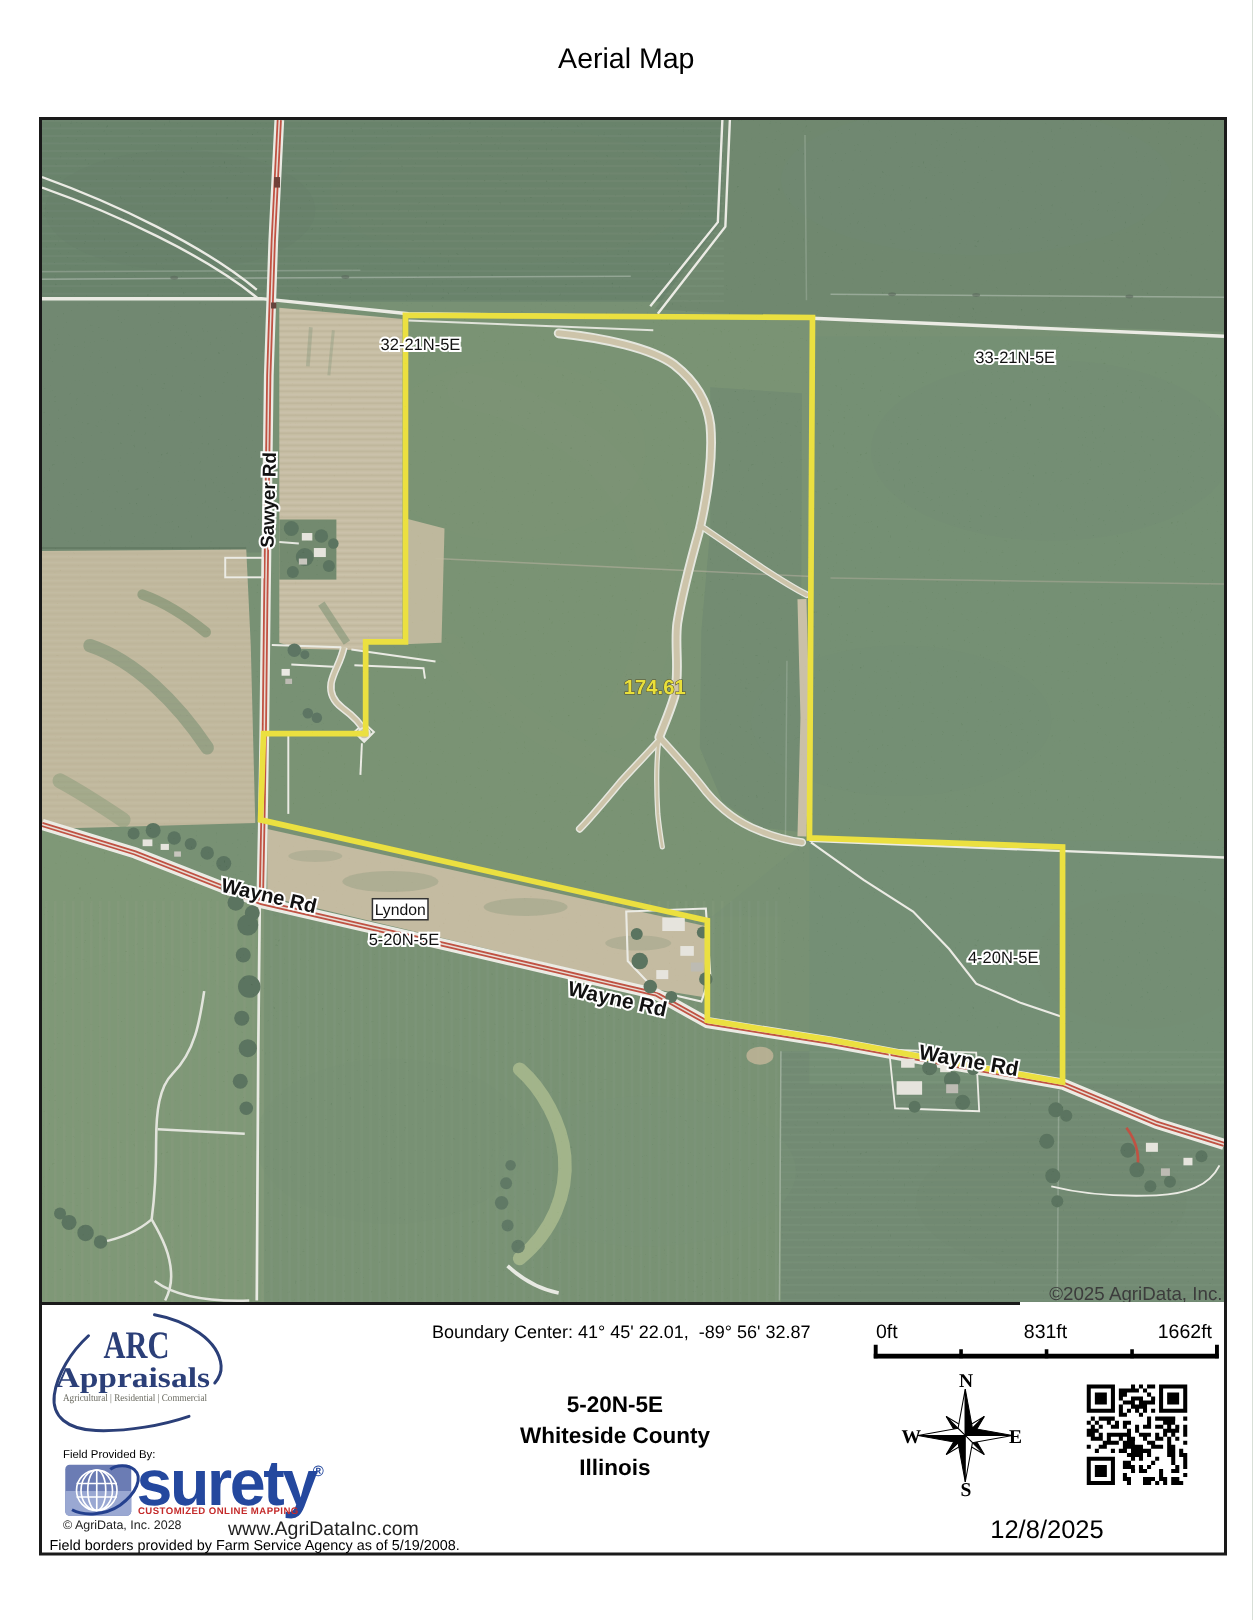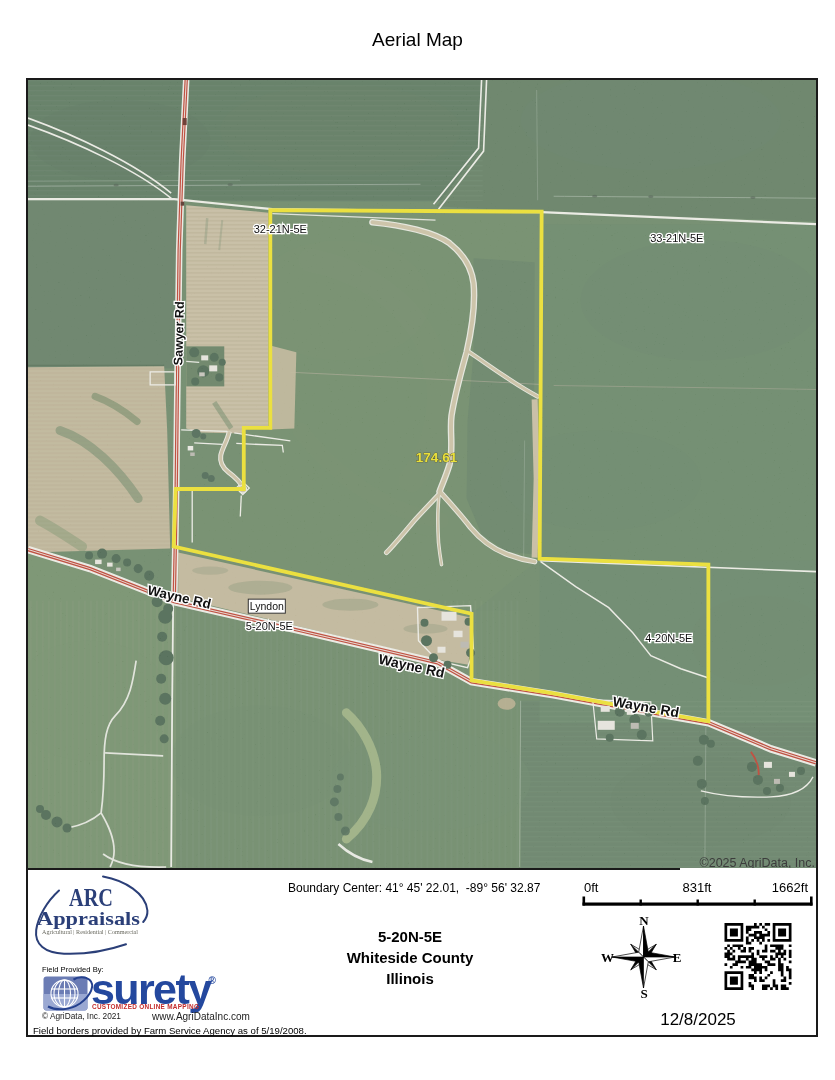--- a/index.html
+++ b/index.html
@@ -395,16 +395,16 @@
 <line x1="51" y1="989" x2="78" y2="989"></line>
 <line x1="51" y1="998" x2="78" y2="998"></line>
 <line x1="64.5" y1="980" x2="64.5" y2="1007"></line>
 </g>
 <path d="M48,1006.5 C56,1010.8 70,1010.3 80,1003.5 C91,995.5 95.5,985 89.5,979.8 C85.5,976.2 77.5,976.4 73.5,979.6" fill="none" stroke="#24408e" stroke-width="2"></path>
 <text x="91" y="1003.5" font-size="43" font-weight="bold" fill="#24489e" letter-spacing="-1.6" style="font-family:'Liberation Sans',sans-serif">surety</text>
 <text x="208.5" y="984" font-size="10" font-weight="bold" fill="#24489e">®</text>
 <text x="92" y="1009" font-size="6.4" font-weight="bold" fill="#c42b2b" letter-spacing="0.3">CUSTOMIZED ONLINE MAPPING</text>
 </svg>
 
-<div class="abs" style="left:42px;top:1011px;font-size:8.3px;color:#222">© AgriData, Inc. 2021</div>
-<div class="abs" style="left:152px;top:1011px;font-size:10px;color:#222">www.AgriDataInc.com</div>
+<div class="abs" style="left:42px;top:1011px;font-size:8.3px;color:#222">© AgriData, Inc. 2028</div>
+<div class="abs" style="left:152px;top:1011px;font-size:13px;color:#222">www.AgriDataInc.com</div>
 
 <div class="abs" style="left:33px;top:1025px;font-size:9.6px;color:#000">Field borders provided by Farm Service Agency as of 5/19/2008.</div>
 
 </body></html>

